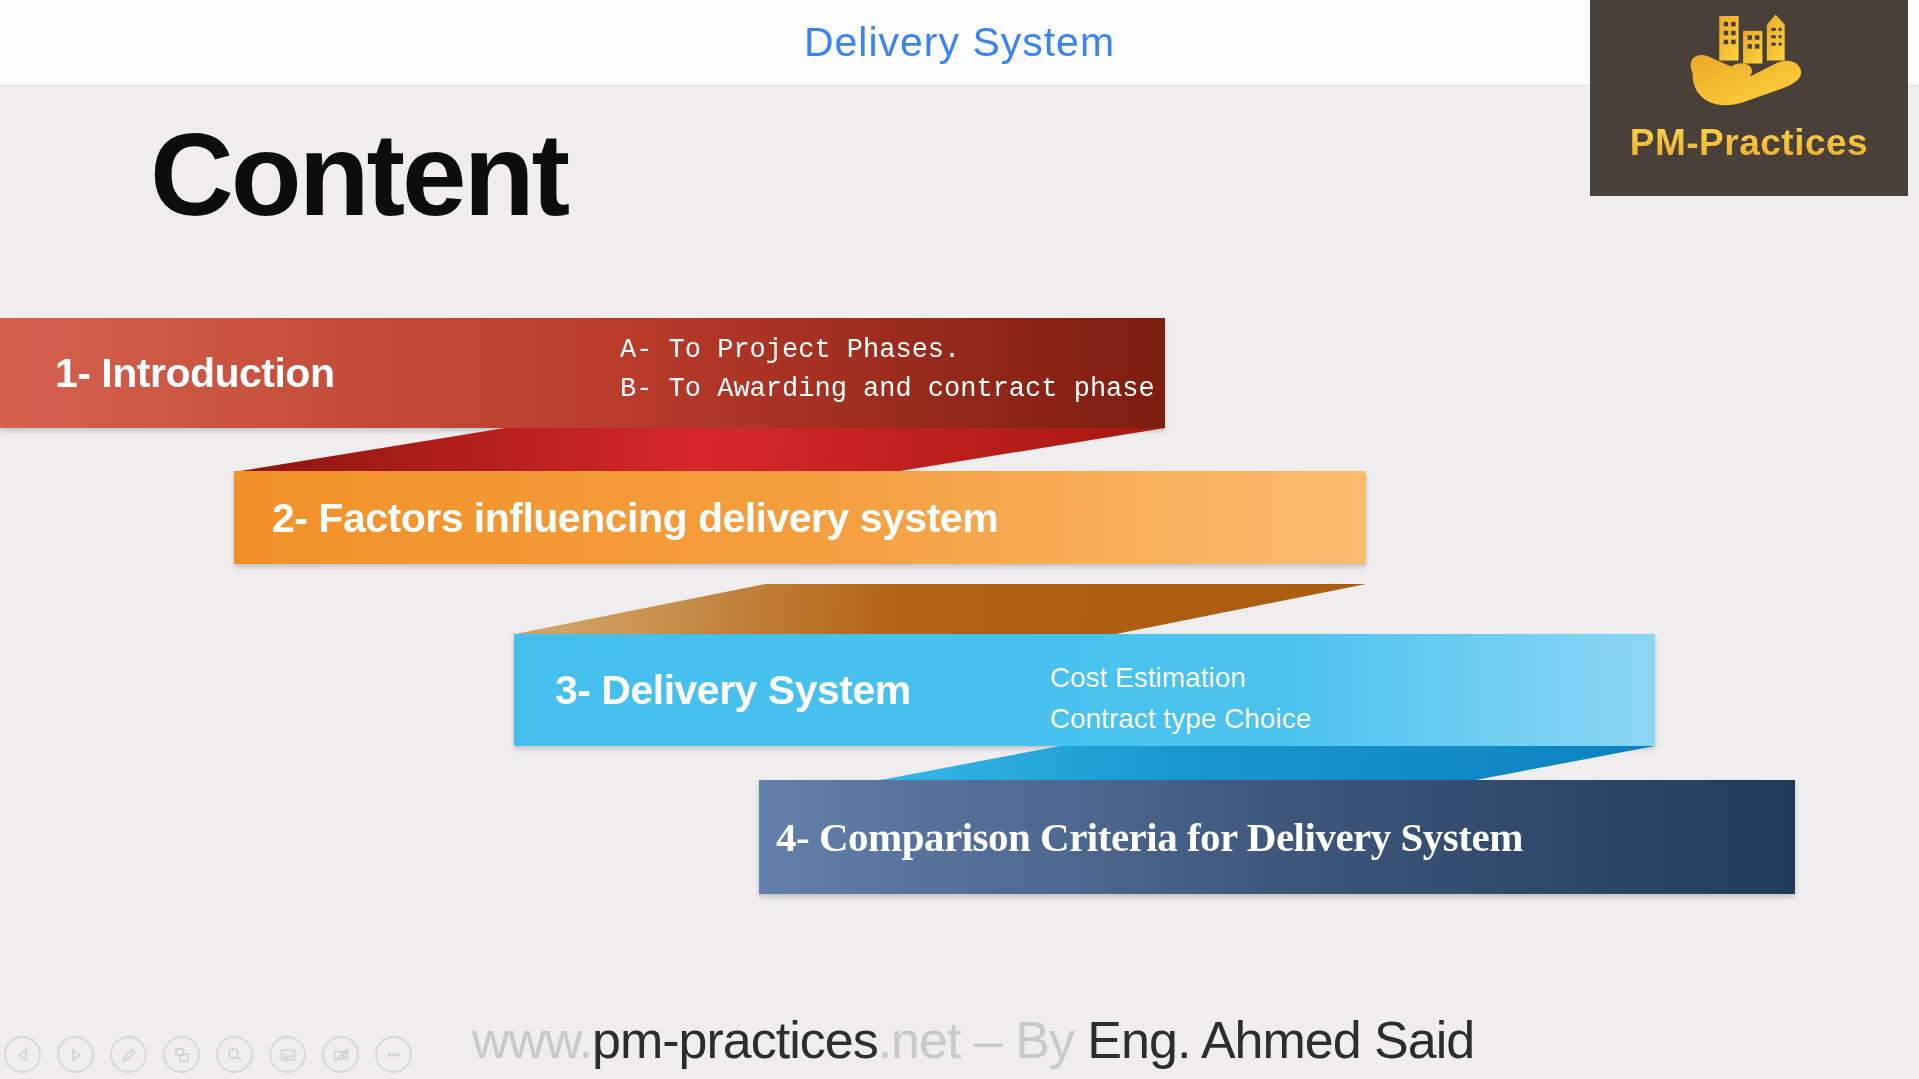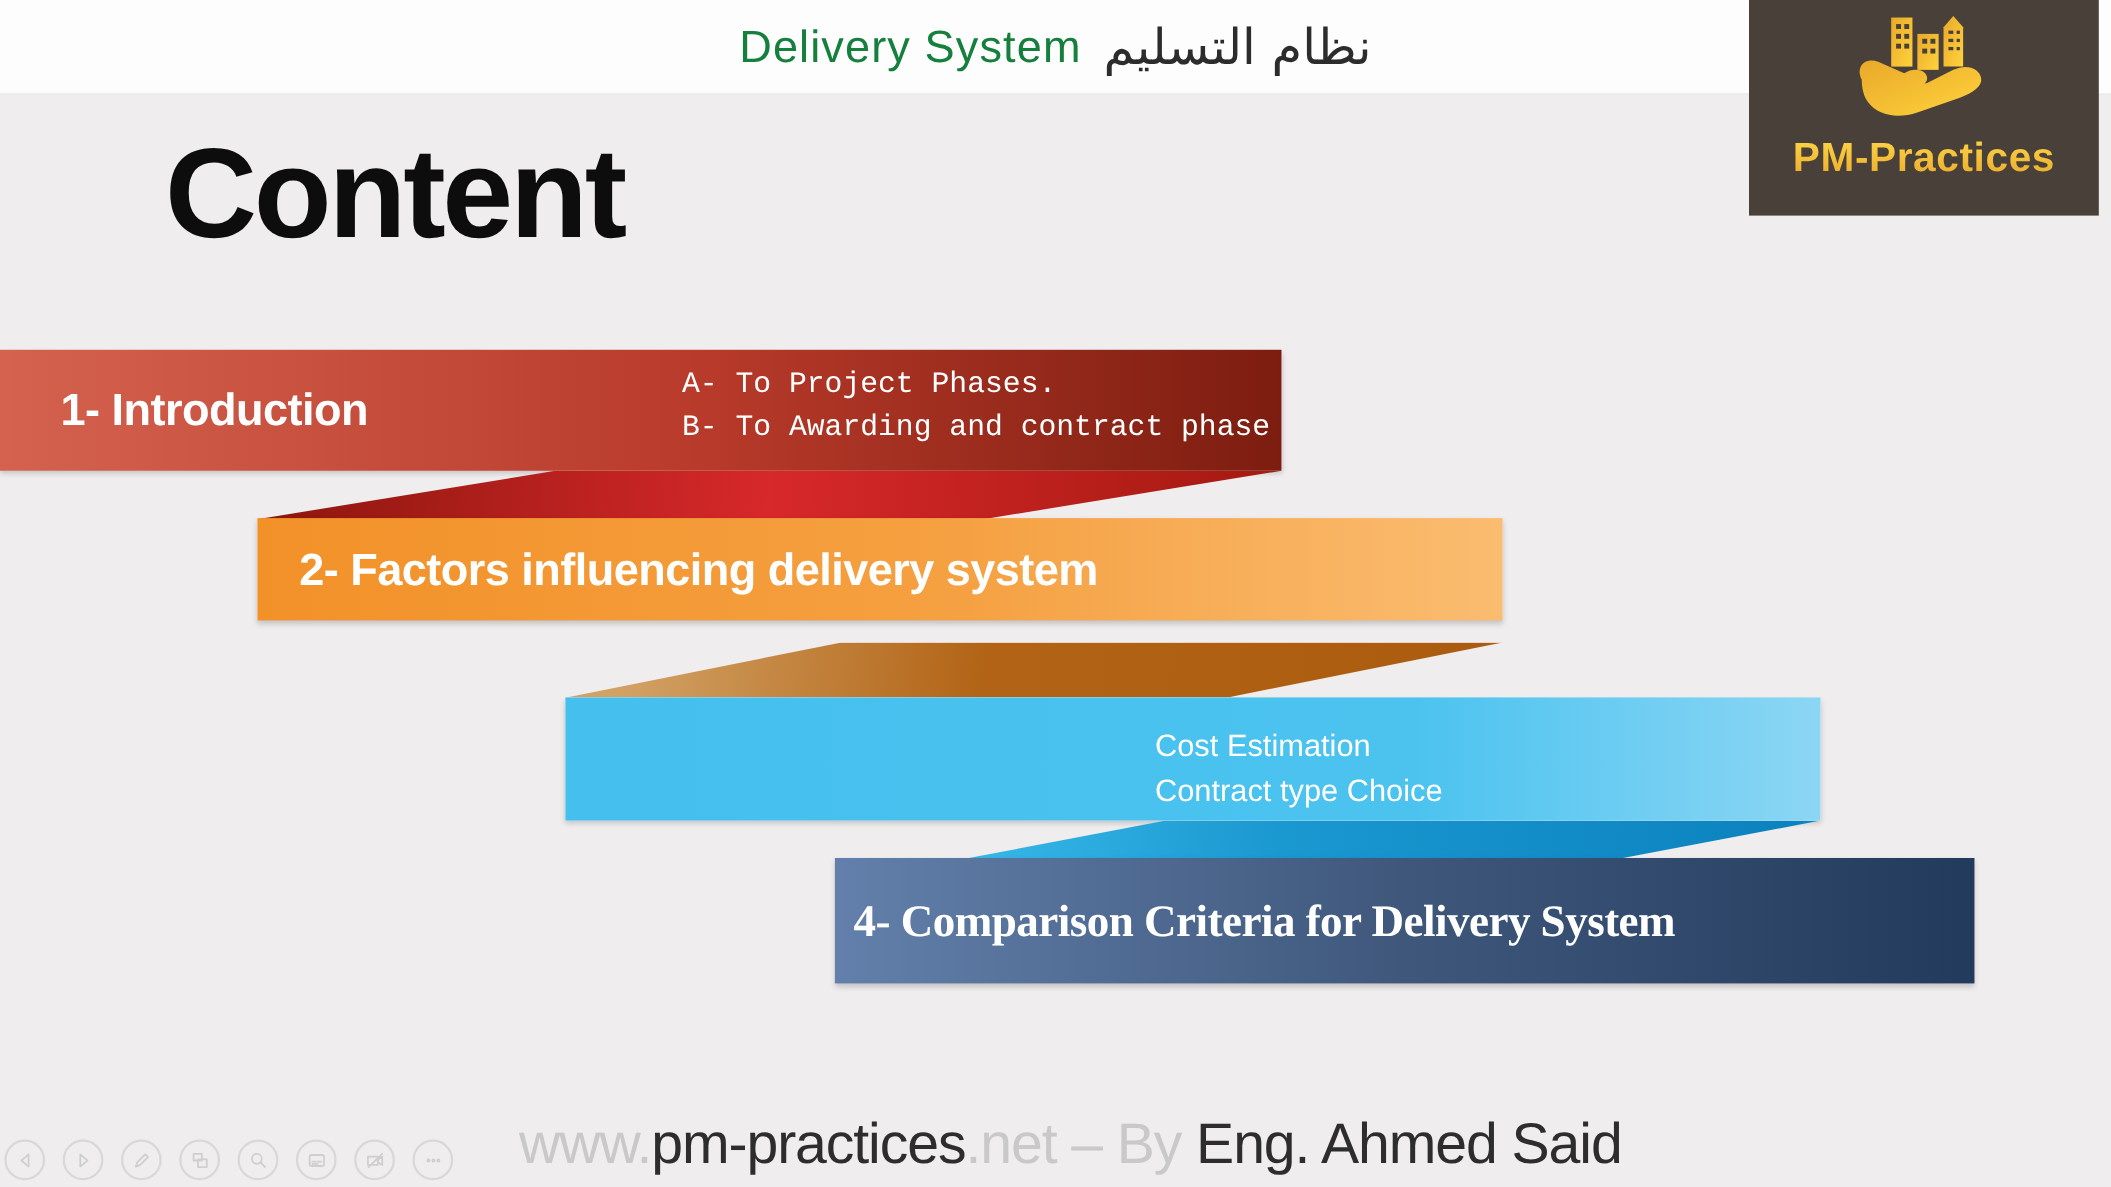--- a/index.html
+++ b/index.html
@@ -9,21 +9,21 @@
     font-family:"Liberation Sans", sans-serif;
   }
   .abs{position:absolute;}
 
   
   #header{
     left:0;top:0;width:1919px;height:85px;background:#fdfdfd;
     border-bottom:1px solid #e4e2e3;
     display:flex;align-items:center;justify-content:center;gap:20px;
   }
-  #header .en{font-size:41px;color:#15803d;letter-spacing:1px;}
+  #header .en{font-size:41px;color:#3b82f6;letter-spacing:1px;}
   #header .ar{font-size:45px;color:#2c2c2c;font-family:"DejaVu Sans", sans-serif;}
 
   
   #logo{
     left:1590px;top:0;width:318px;height:196px;background:#494039;
     display:flex;flex-direction:column;align-items:center;justify-content:flex-start;
   }
   #logo svg{margin-top:10px;}
   #logo .logo-label{
     font-size:37px;font-weight:bold;letter-spacing:0.5px;
@@ -94,21 +94,20 @@
     width:33px;height:33px;border:2px solid #d8d8d8;border-radius:50%;
     display:flex;align-items:center;justify-content:center;background:transparent;
   }
   .tool svg{stroke:#cfcfcf;fill:none;stroke-width:1.6;stroke-linecap:round;stroke-linejoin:round;}
 </style>
 </head>
 <body>
 
 <div id="header" class="abs">
   <span class="en">Delivery System</span>
-  <span class="ar" dir="rtl">نظام التسليم</span>
 </div>
 
 <div id="logo" class="abs">
   <svg width="150" height="110" viewBox="0 0 100 74">
     <defs>
       <linearGradient id="gold" x1="0" y1="0" x2="1" y2="1">
         <stop offset="0" stop-color="#e9a92a"></stop>
           <stop offset="1" stop-color="#ffd33c"></stop>
       </linearGradient>
     </defs>
@@ -152,20 +151,21 @@
   </div>
 </div>
 <div id="ribbon1" class="abs"></div>
 
 <div id="banner2" class="abs banner">
   <div class="banner-title">2- Factors influencing delivery system</div>
 </div>
 <div id="ribbon2" class="abs"></div>
 
 <div id="banner3" class="abs banner">
+  <div class="banner-title">3- Delivery System</div>
   <div class="banner-notes">
     <div>Cost Estimation</div>
     <div>Contract  type Choice</div>
   </div>
 </div>
 <div id="ribbon3" class="abs"></div>
 
 <div id="banner4" class="abs banner">
   <div class="banner-title">4- Comparison Criteria for Delivery System</div>
 </div>

